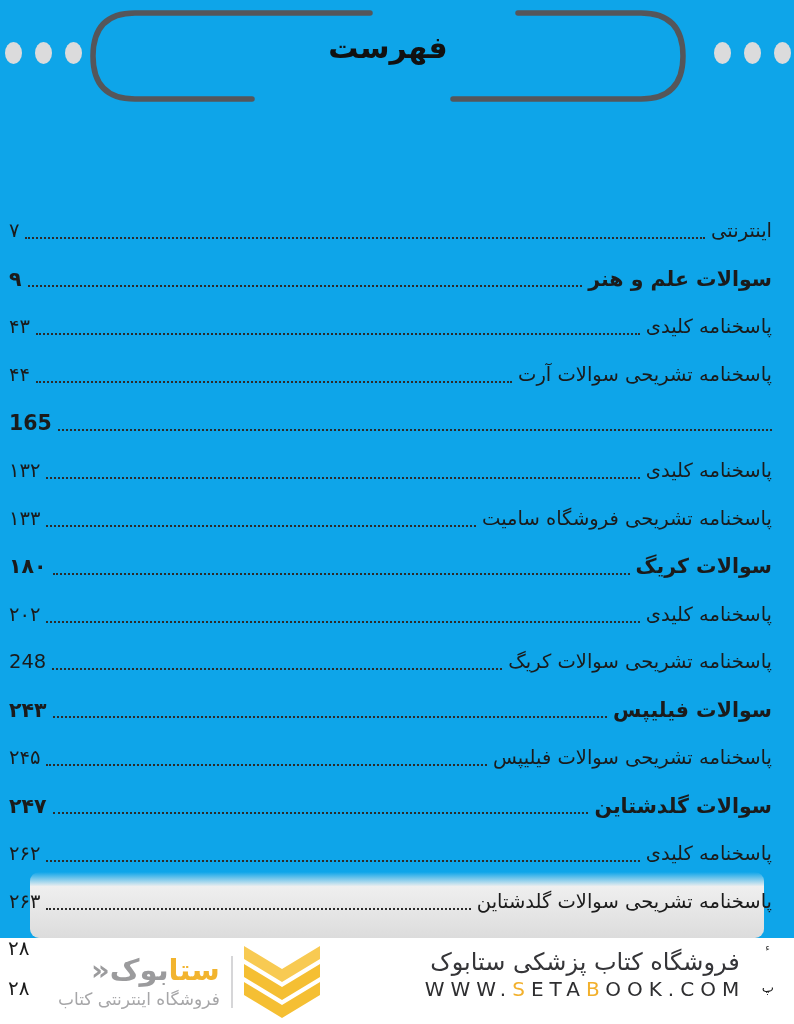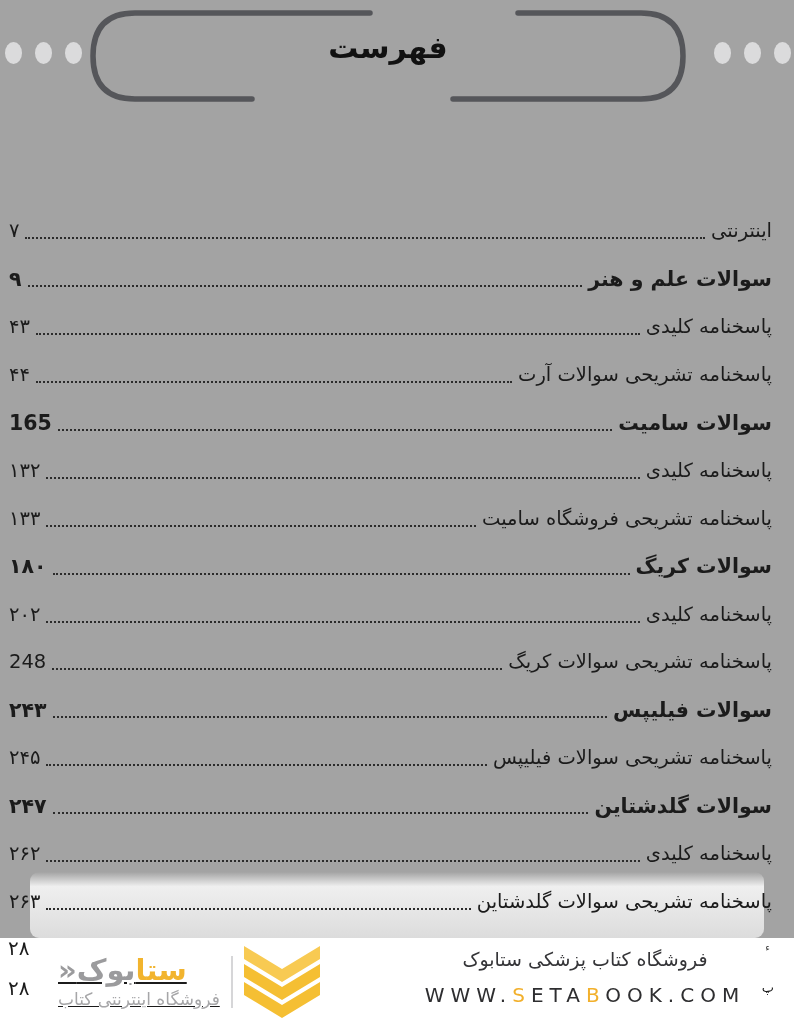--- a/index.html
+++ b/index.html
@@ -1,20 +1,20 @@
 <!DOCTYPE html>
 <html lang="fa"><head>
 <meta charset="utf-8">
 <style>
   html,body{margin:0;padding:0;background:#888;}
   .page{
     position:relative;
     width:794px;height:1024px;
     margin:0 auto;
-    background:#a3a3a3;
+    background:#0ea5e9;
     overflow:hidden;
     font-family:"DejaVu Sans", sans-serif;
     color:#1b1b1b;
   }
 
   
   .header-frame{position:absolute;left:90px;top:10px;width:596px;height:92px;}
   .header-title{
     position:absolute;left:90px;top:30px;width:596px;
     text-align:center;font-size:30px;font-weight:bold;color:#111;
@@ -61,34 +61,34 @@
   .frag-letter2{right:20px;top:980px;font-size:13px;}
 
   
   .footer{position:absolute;left:0;right:0;top:938px;height:86px;background:#ffffff;z-index:2;}
 
   .footer-right{
     position:absolute;right:28px;top:10px;width:362px;
     text-align:center;
   }
   .store-name{
-    direction:rtl;font-size:19px;color:#353538;margin-bottom:13px;
+    direction:rtl;font-size:24px;color:#353538;margin-bottom:1px;
   }
   .site-url{
     font-size:20px;font-weight:normal;letter-spacing:6px;
     color:#2e2e30;white-space:nowrap;
     font-family:"DejaVu Sans", sans-serif;
   }
   .site-url .yl{color:#f2b02c;}
 
   .footer-logo{
     position:absolute;left:58px;top:8px;
     display:flex;align-items:center;column-gap:11px;direction:ltr;
   }
-  .wordmark-block{text-align:left;text-decoration:underline;}
+  .wordmark-block{text-align:right;}
   .wordmark{
     direction:rtl;font-size:29px;font-weight:bold;line-height:1.1;
     white-space:nowrap;
   }
   .wordmark .yl{color:#f2b42e;}
   .wordmark .gy{color:#9b9b9d;}
   .tagline{
     direction:rtl;font-size:17px;color:#a6a6a8;margin-top:2px;
   }
   .logo-divider{width:2px;height:52px;background:#d6d6d8;}
@@ -133,21 +133,20 @@
       <span class="toc-label">پاسخنامه کلیدی</span>
       <span class="toc-leader"></span>
       <span class="toc-page">۴۳</span>
     </div>
       <div class="toc-row">
       <span class="toc-label">پاسخنامه تشریحی سوالات آرت</span>
       <span class="toc-leader"></span>
       <span class="toc-page">۴۴</span>
     </div>
       <div class="toc-row bold">
-      <span class="toc-label">سوالات سامیت</span>
       <span class="toc-leader"></span>
       <span class="toc-page">165</span>
     </div>
       <div class="toc-row">
       <span class="toc-label">پاسخنامه کلیدی</span>
       <span class="toc-leader"></span>
       <span class="toc-page">۱۳۲</span>
     </div>
       <div class="toc-row">
       <span class="toc-label">پاسخنامه تشریحی فروشگاه سامیت</span>

